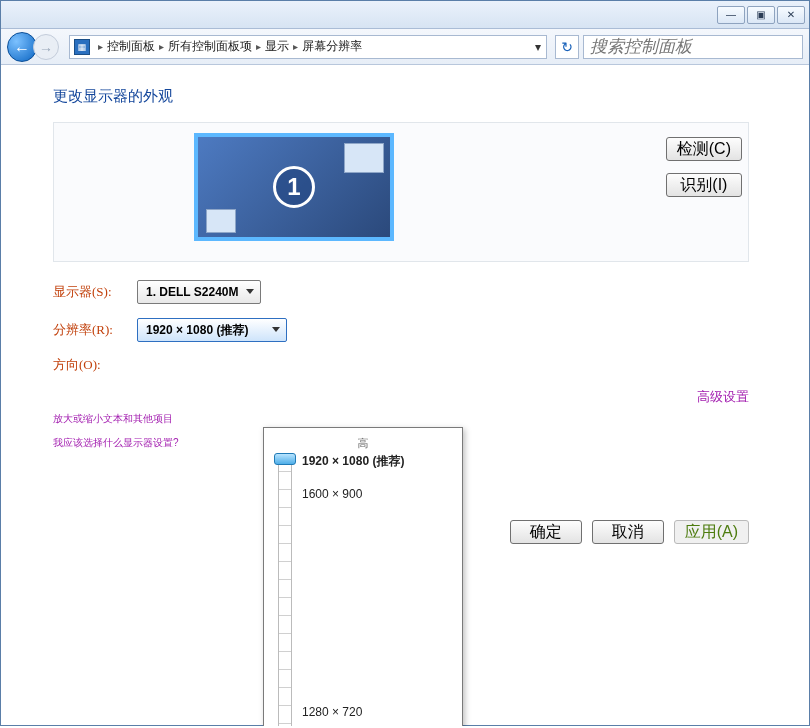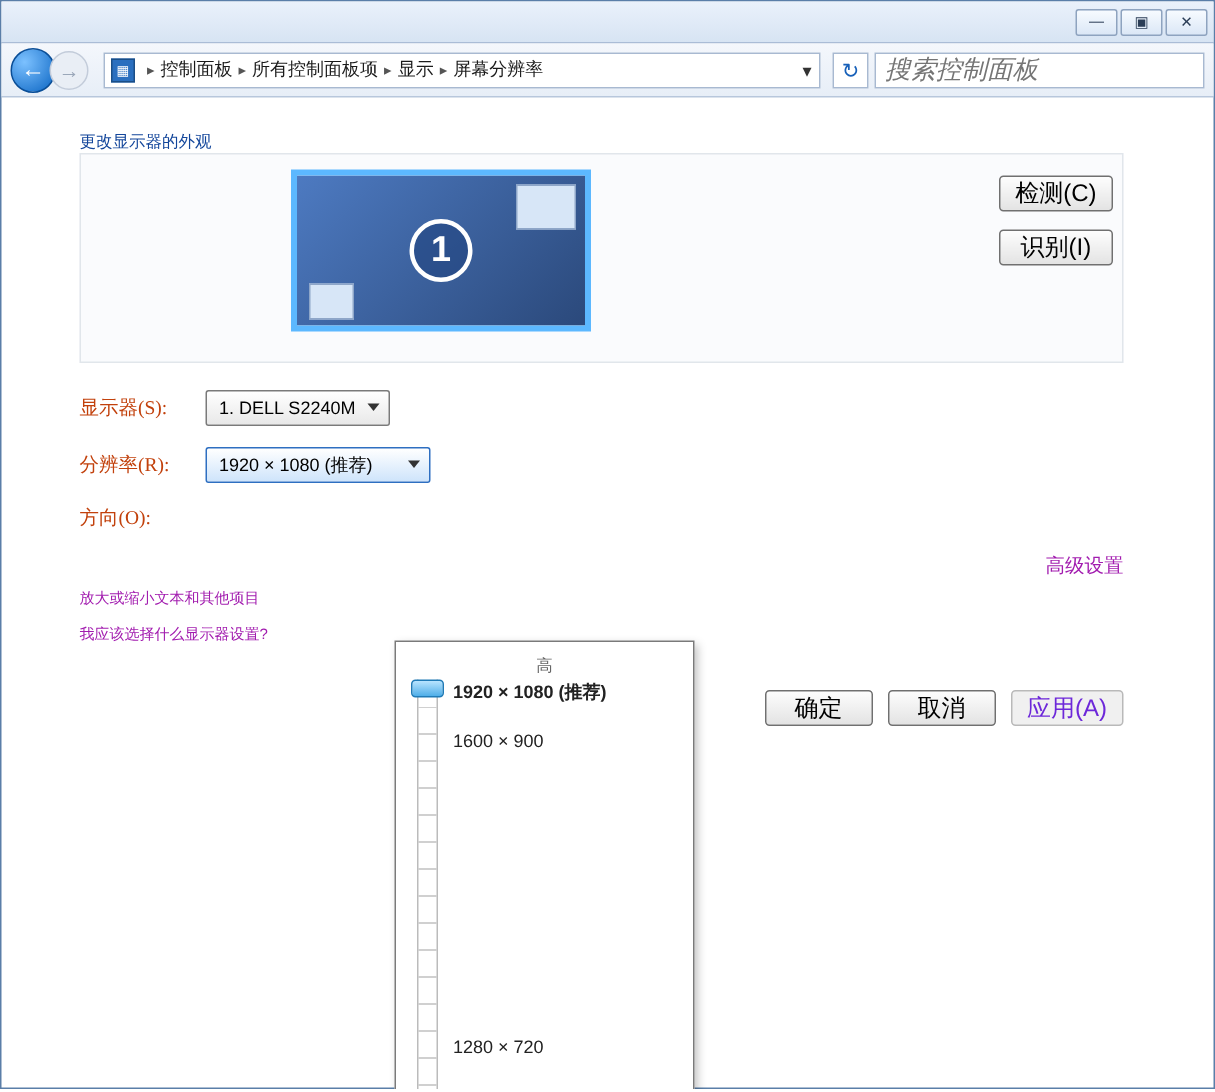--- a/index.html
+++ b/index.html
@@ -13,41 +13,41 @@
 .nav-fwd { width: 26px; height: 26px; border-radius: 50%; background: #e9eef5; border: 1px solid #c3ccda; margin-left: -4px; display: flex; align-items: center; justify-content: center; color: #9aa7b9; font-size: 14px; }
 .breadcrumb { flex: 1; height: 24px; margin: 0 4px; border: 1px solid #a8b9d1; background: #fff; display: flex; align-items: center; font-size: 12px; color: #1a1a1a; padding-left: 4px; overflow: hidden; }
 .bc-icon { width: 16px; height: 16px; background: #2a6fbf; border: 1px solid #1a4e87; margin-right: 4px; display:inline-flex; align-items:center; justify-content:center; color:#fff; font-size:9px;}
 .bc-sep { color: #555; margin: 0 4px; font-size: 10px; }
 .bc-dd { width: 16px; text-align: center; color: #333; }
 .refresh { width: 24px; height: 24px; border: 1px solid #a8b9d1; background: #fff; margin: 0 4px; display: flex; align-items: center; justify-content: center; color: #1760b9; font-size: 14px; }
 .searchbox { width: 220px; height: 24px; border: 1px solid #a8b9d1; background: #fff; margin-right: 6px; display: flex; align-items: center; padding: 0 6px; }
 .searchbox input { flex: 1; border: none; outline: none; font-size: 17px; color: #555; font-style: italic; background: transparent; }
 .search-icon { color: #2a6fbf; font-size: 14px; }
 .content { padding: 22px 60px 30px 52px; position: relative; min-height: 660px; }
-.page-title { font-size: 11px; color: #13469b; }
+.page-title { font-size: 15px; color: #13469b; margin-bottom: 16px; }
 .preview-row { display: flex; align-items: flex-start; padding: 10px 0 20px 140px; border: 1px solid #e1e6eb; background: #fafbfd; margin-bottom: 18px; }
 .monitor-preview { width: 200px; height: 108px; background: linear-gradient(135deg,#4d7ac1,#2b497b); border: 4px solid #5cb8ff; position: relative; }
 .monitor-preview .num { position: absolute; top: 50%; left: 50%; width: 42px; height: 42px; margin: -21px 0 0 -21px; border: 3px solid #fff; border-radius: 50%; color: #fff; font-size: 24px; font-weight: bold; display: flex; align-items: center; justify-content: center; background: rgba(34,68,128,0.6); }
 .mini-win { position: absolute; background: #d7e6f7; border: 1px solid #8ea6c8; }
 .mini-win.a { top: 6px; right: 6px; width: 40px; height: 30px; }
 .mini-win.b { bottom: 4px; left: 8px; width: 30px; height: 24px; }
 .side-buttons { margin-left: auto; margin-right: 6px; display: flex; flex-direction: column; gap: 12px; padding-top: 4px; }
 .btn { min-width: 72px; height: 24px; border: 1px solid #707070; border-radius: 3px; background: linear-gradient(#fdfdfd,#e3e3e3); font-size: 16px; padding: 0 10px; cursor: default; }
-.btn:disabled { color: #6d28d9; border-color: #b9b9b9; background: #f0f0f0; }
+.btn:disabled { color: #4d7c0f; border-color: #b9b9b9; background: #f0f0f0; }
 .form-area { }
 .form-row { display: flex; align-items: center; margin-bottom: 14px; font-size: 13px; }
 .form-label { width: 84px; color: #c2410c; font-family: Liberation Serif, serif; }
-.select { height: 24px; min-width: 120px; border: 1px solid #7a7a7a; border-radius: 2px; background: linear-gradient(#fff,#e8e8e8); padding: 0 22px 0 8px; font-size: 12px; position: relative; display: inline-flex; align-items: center; }
+.select { height: 24px; min-width: 120px; border: 1px solid #7a7a7a; border-radius: 2px; background: linear-gradient(#fff,#e8e8e8); padding: 0 22px 0 8px; font-size: 12px; position: relative; display: inline-flex; align-items: center; font-weight: bold; }
 .select .arrow { position: absolute; right: 6px; top: 50%; margin-top: -3px; width: 0; height: 0; border-left: 4px solid transparent; border-right: 4px solid transparent; border-top: 5px solid #333; }
 .select.active { border-color: #2e6fc1; background: linear-gradient(#fff,#cee4fb); }
 .links-row { display: flex; justify-content: flex-end; margin: 8px 0 6px; }
 .link { color: #a21caf; font-size: 13px; text-decoration: none; }
 .small-links { margin-top: 6px; }
 .small-links .link { display: block; margin-bottom: 10px; font-size: 10px; }
-.bottom-buttons { display: flex; justify-content: flex-end; gap: 10px; margin-top: 30px; }
+.bottom-buttons { display: flex; justify-content: flex-end; gap: 10px; margin-top: 70px; }
 .dropdown { position: absolute; left: 262px; top: 362px; width: 200px; height: 380px; background: #fff; border: 1px solid #7a7a7a; box-shadow: 2px 2px 6px rgba(0,0,0,0.25); padding: 8px 10px 4px; z-index: 50; }
 .dd-top-label, .dd-bot-label { text-align: center; font-size: 11px; color: #666; }
 .dd-body { display: flex; height: 340px; margin: 2px 0; }
 .slider-track { width: 14px; border-left: 1px solid #bbb; border-right: 1px solid #bbb; background: repeating-linear-gradient(to bottom, #d0d0d0 0, #d0d0d0 1px, #fff 1px, #fff 18px); margin: 0 10px 0 4px; position: relative; }
 .slider-thumb { position: absolute; top: 0; left: -5px; width: 22px; height: 12px; background: linear-gradient(#b8e4ff,#4faee8); border: 1px solid #1f7ab6; border-radius: 3px; }
 .dd-labels { flex: 1; position: relative; }
 .dd-opt { position: absolute; left: 0; font-size: 12px; color: #222; white-space: nowrap; }
 .dd-opt.bold { font-weight: bold; }
 </style>
 </head>
@@ -143,20 +143,20 @@
 
     <div class="dropdown">
       <div class="dd-top-label">高</div>
       <div class="dd-body">
         <div class="slider-track">
           <div class="slider-thumb"></div>
         </div>
         <div class="dd-labels" id="dd-labels">
             <div class="dd-opt bold" style="top: 0px;">1920 × 1080 (推荐)</div>
             <div class="dd-opt" style="top: 34px;">1600 × 900</div>
-            <div class="dd-opt" style="top: 238px; text-align: center;">1280 × 720</div>
+            <div class="dd-opt" style="top: 252px; text-align: center;">1280 × 720</div>
           </div>
       </div>
 
     </div>
 
   </div>
 </div>
 
 </body></html>

